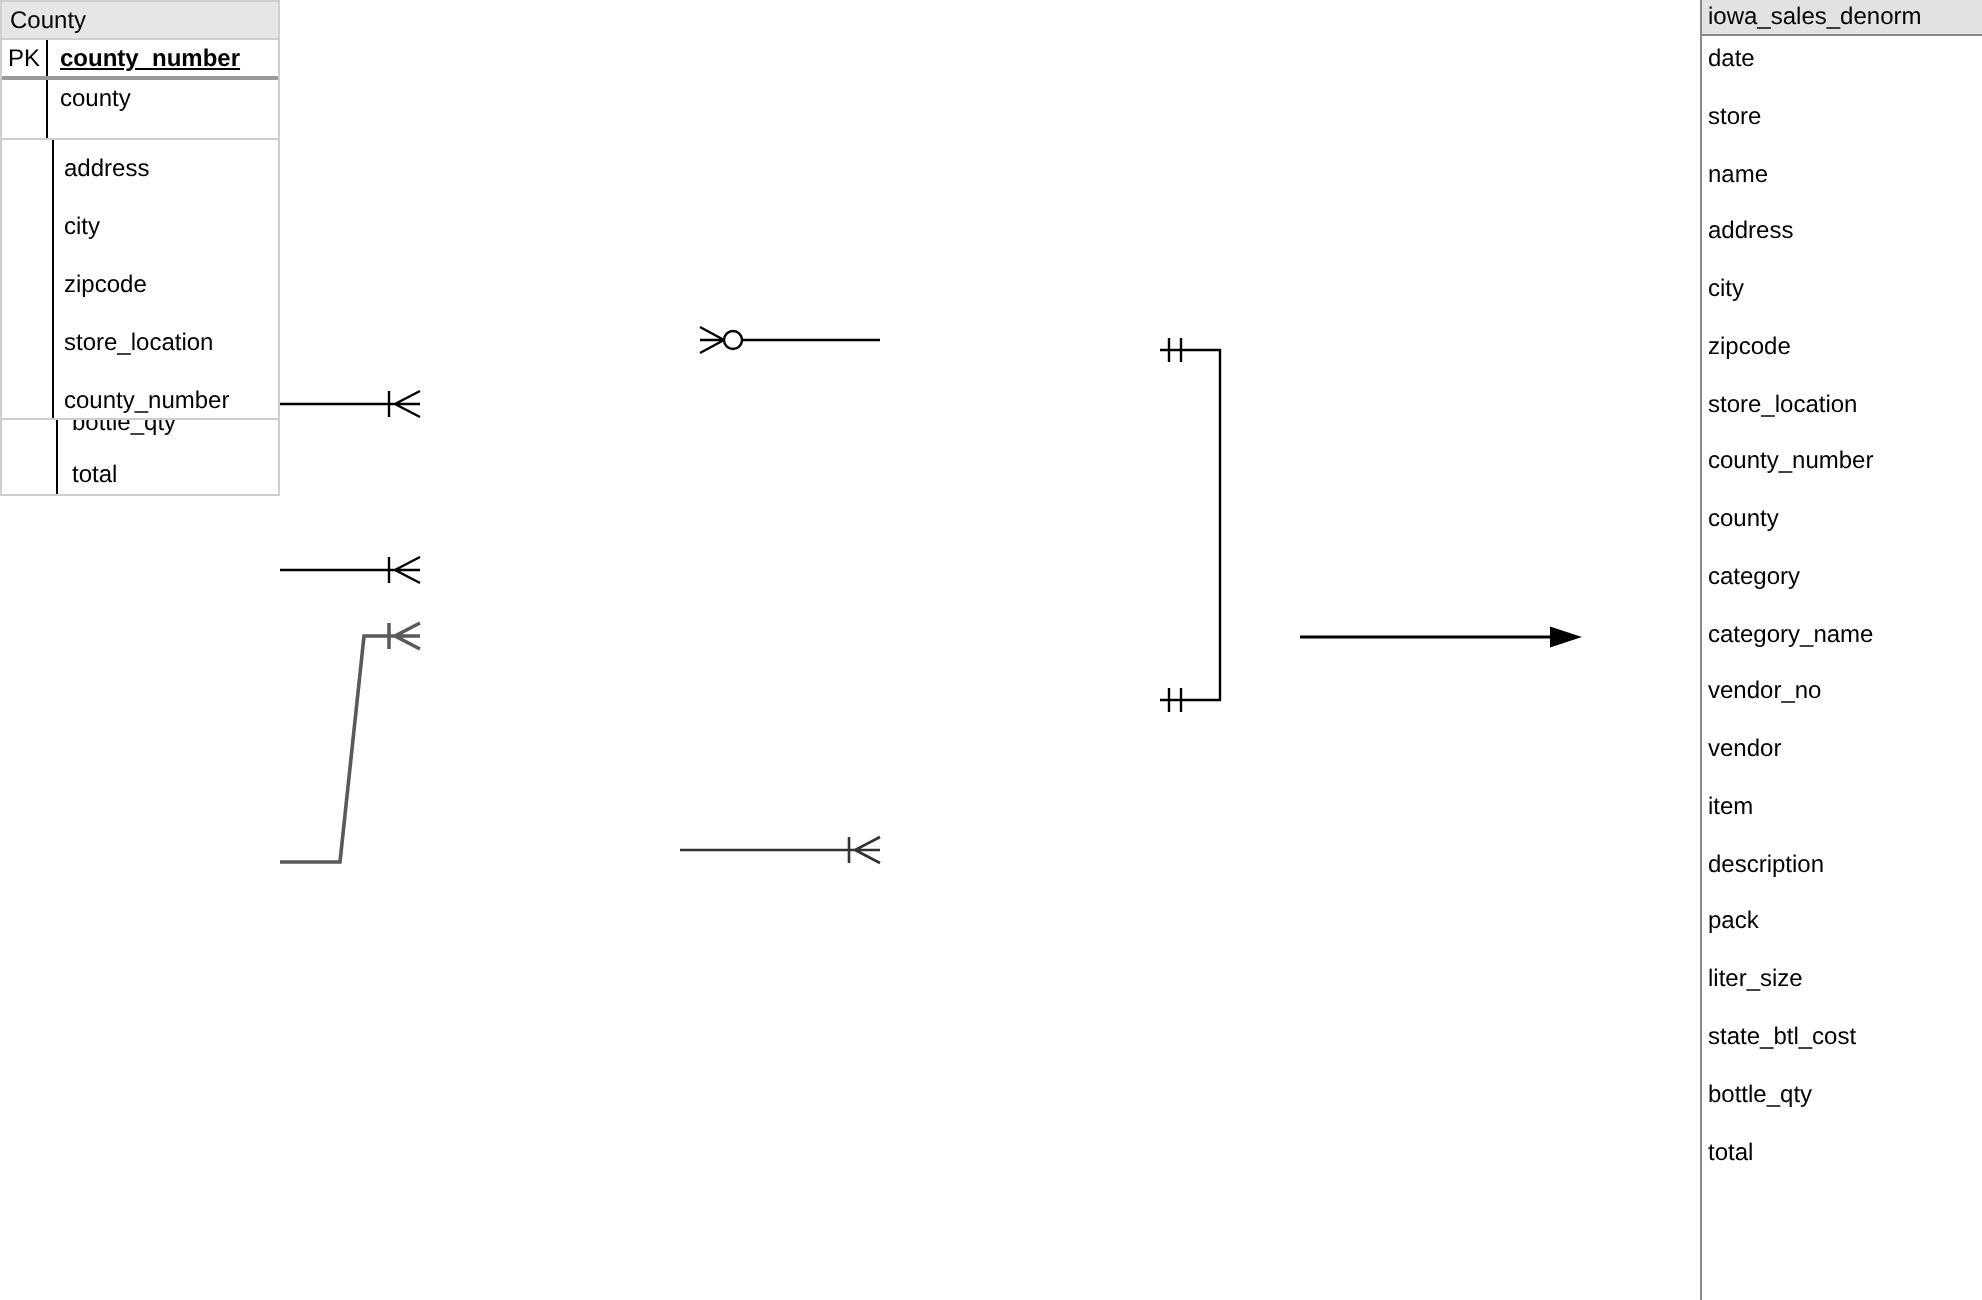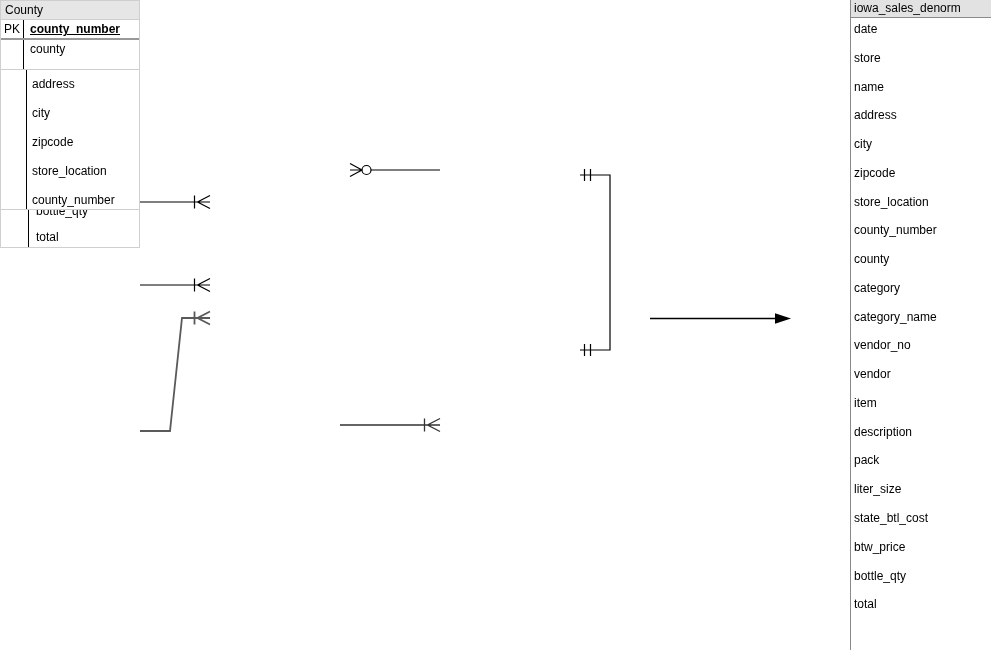--- a/index.html
+++ b/index.html
@@ -207,18 +207,17 @@
     <div class="drow">county</div>
     <div class="drow">category</div>
     <div class="drow">category_name</div>
     <div class="drow">vendor_no</div>
     <div class="drow">vendor</div>
     <div class="drow">item</div>
     <div class="drow">description</div>
     <div class="drow">pack</div>
     <div class="drow">liter_size</div>
     <div class="drow">state_btl_cost</div>
-    <div class="drow">btw_price</div>
     <div class="drow">bottle_qty</div>
     <div class="drow">total</div>
   </div>
 
 </div>
 
 </body></html>

